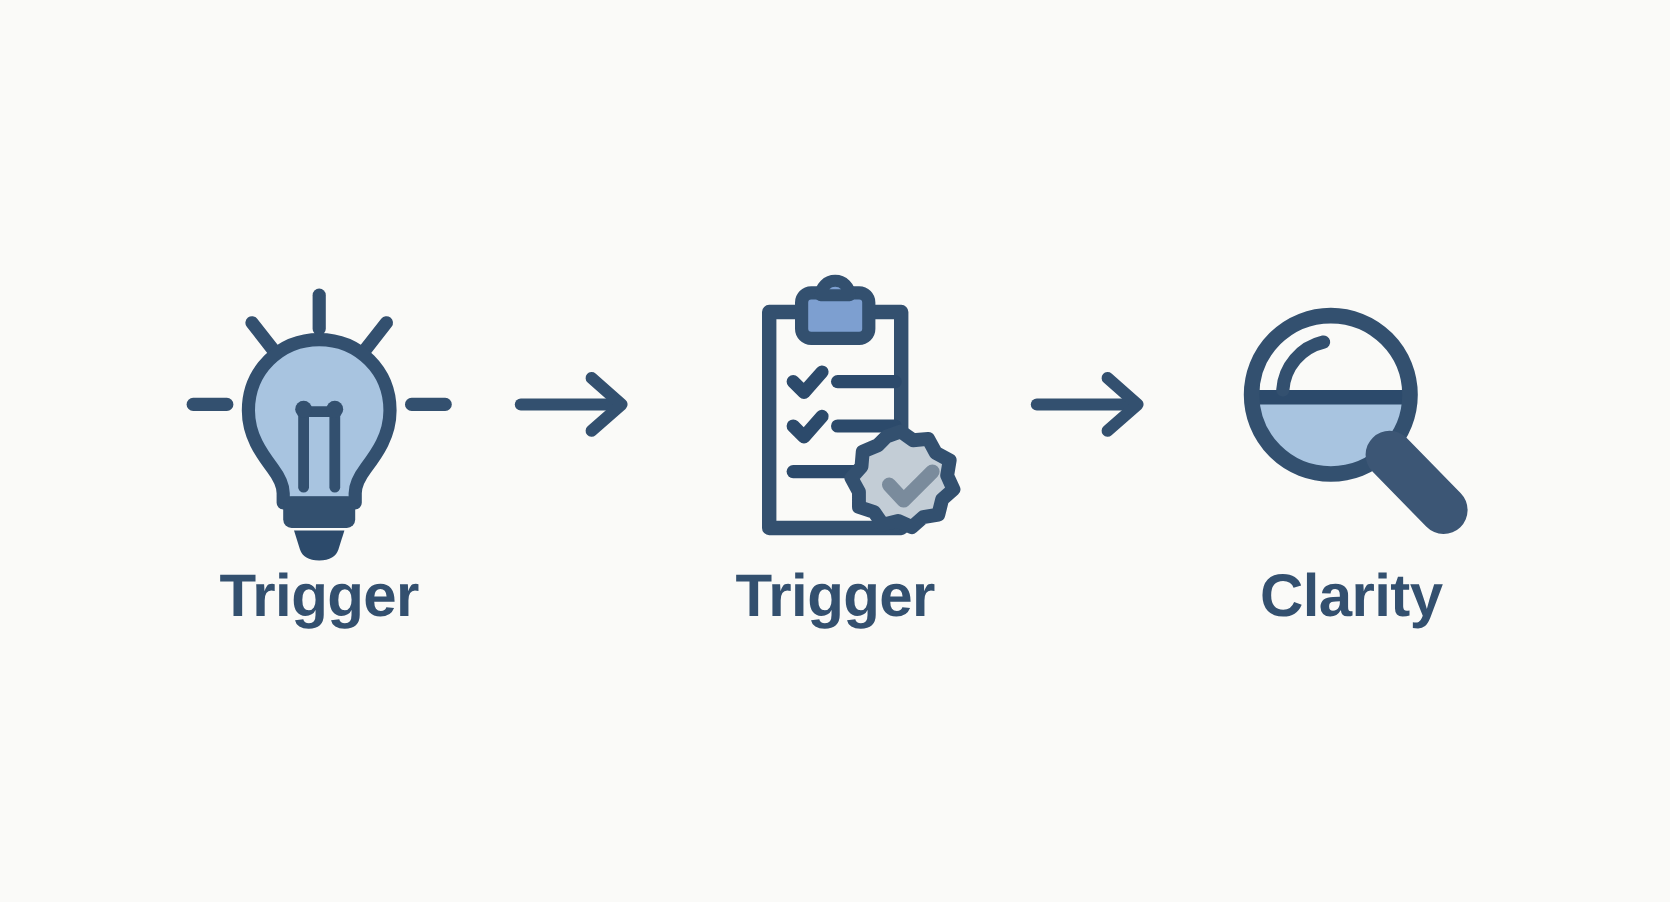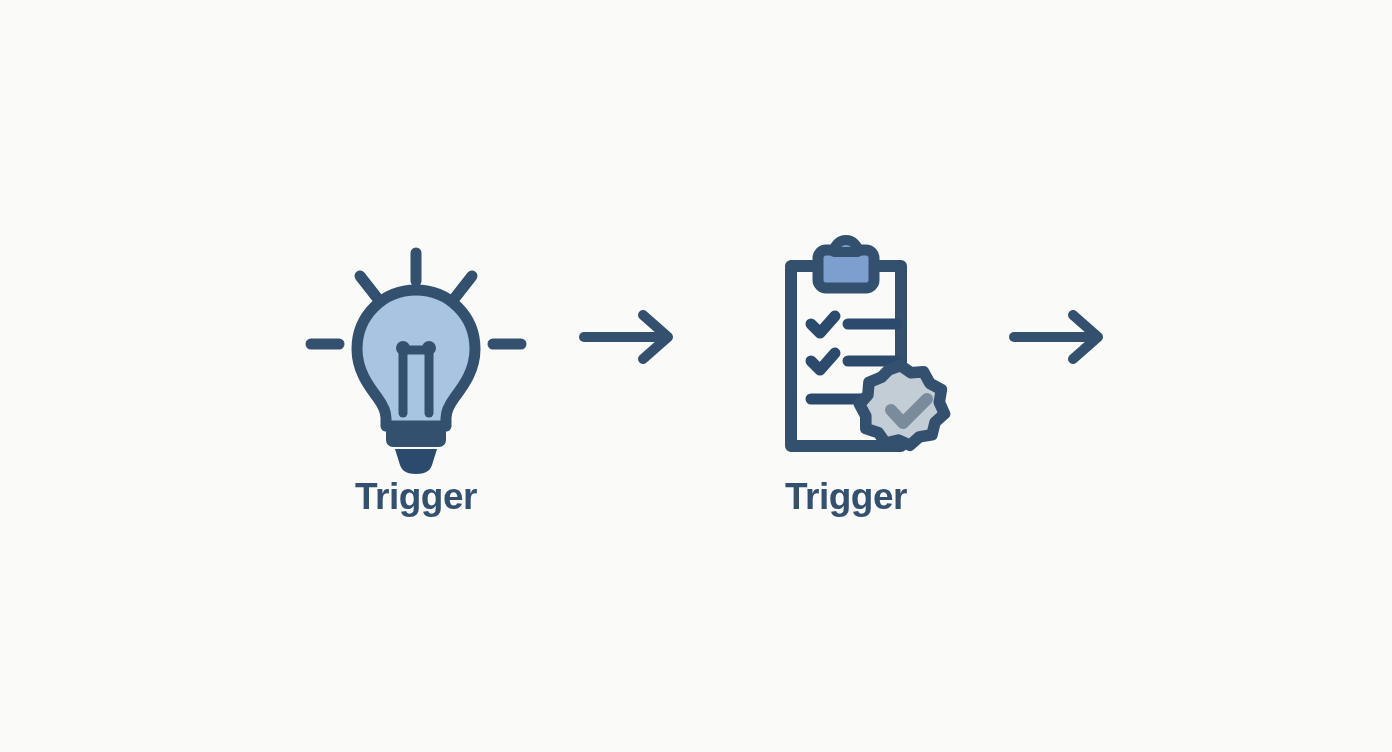--- a/index.html
+++ b/index.html
@@ -40,21 +40,21 @@
   .icon-box {
     width: 240px;
     height: 240px;
     display: flex;
     align-items: center;
     justify-content: center;
   }
   .step-label {
     font-family: "Liberation Sans", sans-serif;
     font-weight: bold;
-    font-size: 37px;
+    font-size: 50px;
     letter-spacing: -0.5px;
     color: #33506f;
     line-height: 1;
     text-align: center;
     white-space: nowrap;
   }
   .arrow-box {
     width: 130px;
     height: 240px;
     display: flex;
@@ -143,15 +143,39 @@
 
     <div class="arrow-box">
       <svg width="110" height="60" viewBox="0 0 110 60">
         <g stroke="#33506f" stroke-width="10" stroke-linecap="round" stroke-linejoin="round" fill="none">
           <line x1="8" y1="30" x2="88" y2="30"></line>
           <polyline points="67,8 92,30 67,52"></polyline>
         </g>
       </svg>
     </div>
 
+    <div class="step">
+      <div class="icon-box">
+        <svg width="230" height="225" viewBox="0 0 230 225">
+          <defs>
+            <clipPath id="lensClip">
+              <circle cx="98" cy="90" r="66"></circle>
+            </clipPath>
+          </defs>
+
+          <g clip-path="url(#lensClip)">
+            <rect x="24" y="92" width="150" height="80" fill="#a8c4e0"></rect>
+          </g>
+
+          <line x1="38" y1="92" x2="158" y2="92" stroke="#2c4a6b" stroke-width="12" stroke-linecap="round"></line>
+
+          <path d="M58 86 a44 44 0 0 1 34 -40" fill="none" stroke="#33506f" stroke-width="11" stroke-linecap="round"></path>
+
+          <circle cx="98" cy="90" r="66" fill="none" stroke="#33506f" stroke-width="13"></circle>
+
+          <line x1="147" y1="140" x2="192" y2="186" stroke="#3c5675" stroke-width="40" stroke-linecap="round"></line>
+        </svg>
+      </div>
+      <div class="step-label">Clarity</div>
+    </div>
 
   </div>
 </div>
 
 </body></html>

